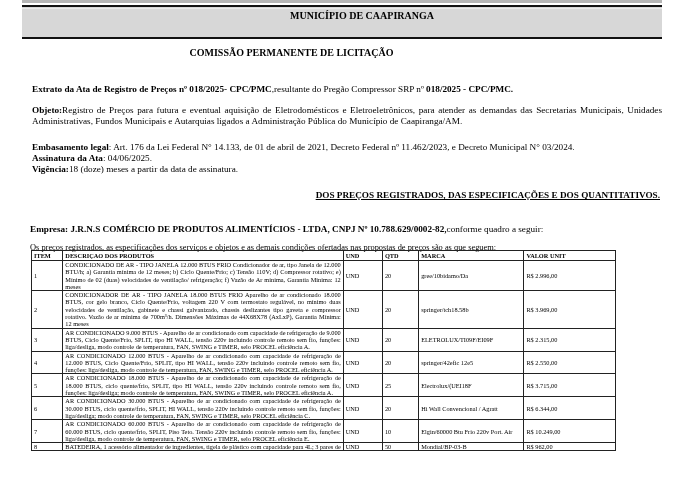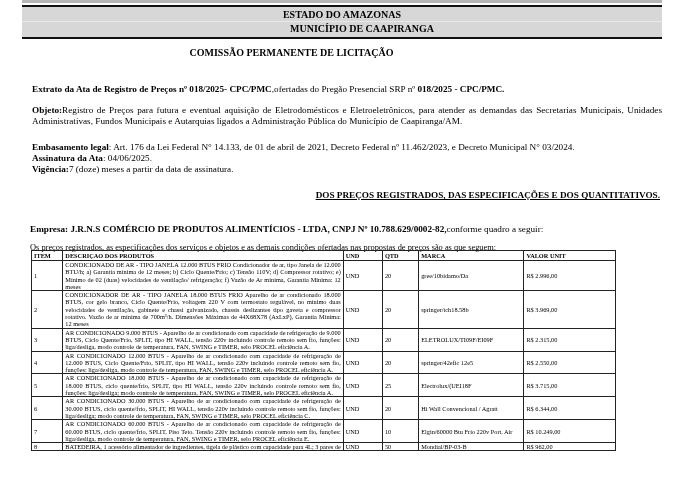--- a/index.html
+++ b/index.html
@@ -34,44 +34,43 @@
   .c-qtd { width: 38px; }
   .c-marca { width: 111px; }
   .c-valor { width: 110px; }
 </style>
 </head>
 <body>
 
 <div class="topline"></div>
 
 <div class="band">
-  <div>ESTADO DO AMAZONAS</div>
   <div class="l2">MUNICÍPIO DE CAAPIRANGA</div>
 </div>
 
 <div class="commission">
   <div>COMISSÃO PERMANENTE DE LICITAÇÃO</div>
 </div>
 
 <div class="p" style="top:84px;">
-  <span class="b">Extrato da Ata de Registro de Preços nº 018/2025- CPC/PMC</span><span>,ofertadas do Pregão Presencial SRP nº </span><span class="b">018/2025 - CPC/PMC.</span>
+  <span class="b">Extrato da Ata de Registro de Preços nº 018/2025- CPC/PMC</span><span>,resultante do Pregão Compressor SRP nº </span><span class="b">018/2025 - CPC/PMC.</span>
 </div>
 
 <div class="p just" style="top:105px;">
   <span class="b">Objeto:</span><span>Registro de Preços para futura e eventual aquisição de Eletrodomésticos e Eletroeletrônicos, para atender as demandas das Secretarias Municipais, Unidades Administrativas, Fundos Municipais e Autarquias ligados a Administração Pública do Município de Caapiranga/AM.</span>
 </div>
 
 <div class="p" style="top:142px;">
   <span class="b">Embasamento legal</span><span>: Art. 176 da Lei Federal N° 14.133, de 01 de abril de 2021, Decreto Federal nº 11.462/2023, e Decreto Municipal N° 03/2024.</span>
 </div>
 <div class="p" style="top:153px;">
   <span class="b">Assinatura da Ata</span><span>: 04/06/2025.</span>
 </div>
 <div class="p" style="top:164px;">
-  <span class="b">Vigência:</span><span>7 (doze) meses a partir da data de assinatura.</span>
+  <span class="b">Vigência:</span><span>18 (doze) meses a partir da data de assinatura.</span>
 </div>
 
 <div class="p b" style="top:190px; left:30px;text-decoration:underline;">DOS PREÇOS REGISTRADOS, DAS ESPECIFICAÇÕES E DOS QUANTITATIVOS.</div>
 <div class="p" style="top:201px; left:30px; font-size:8.4px;margin-top:41px;">Os preços registrados, as especificações dos serviços e objetos e as demais condições ofertadas nas propostas de preços são as que seguem:</div>
 
 <div class="p" style="top:224px; left:30px;">
   <span class="b">Empresa: J.R.N.S COMÉRCIO DE PRODUTOS ALIMENTÍCIOS - LTDA, CNPJ Nº 10.788.629/0002-82,</span><span>conforme quadro a seguir:</span>
 </div>
 
 <table class="prod">

